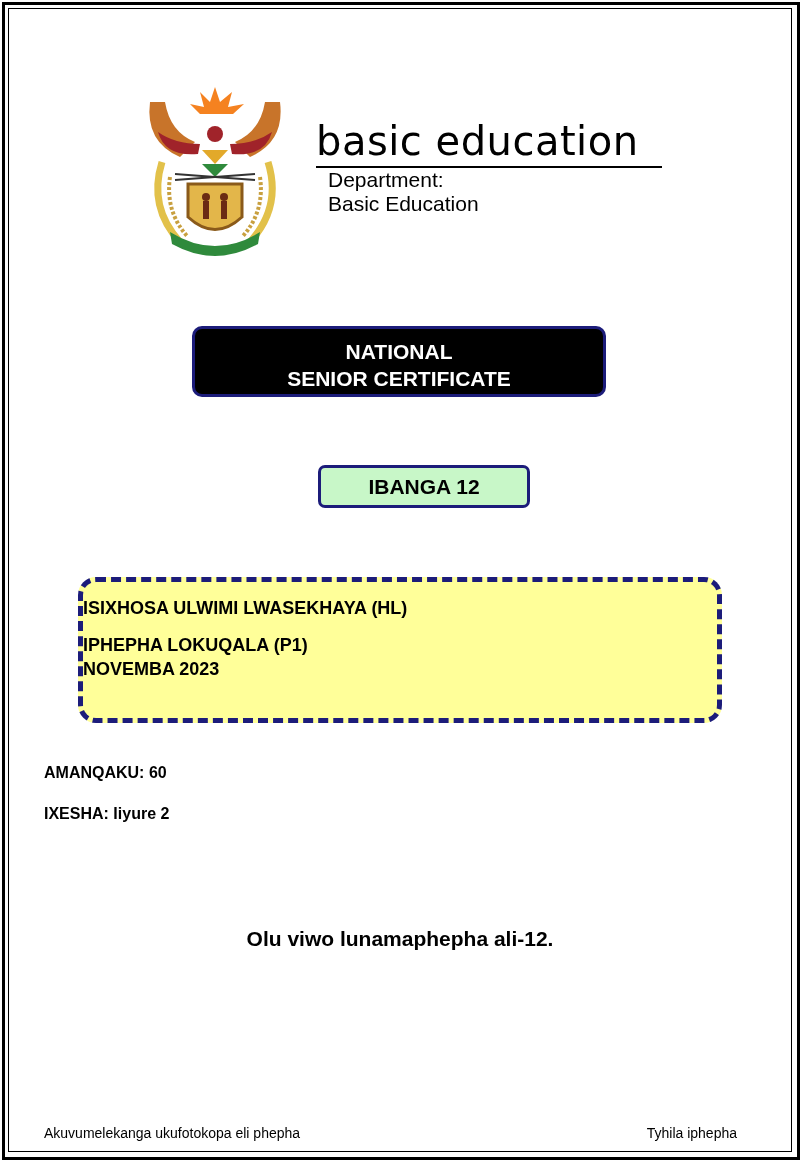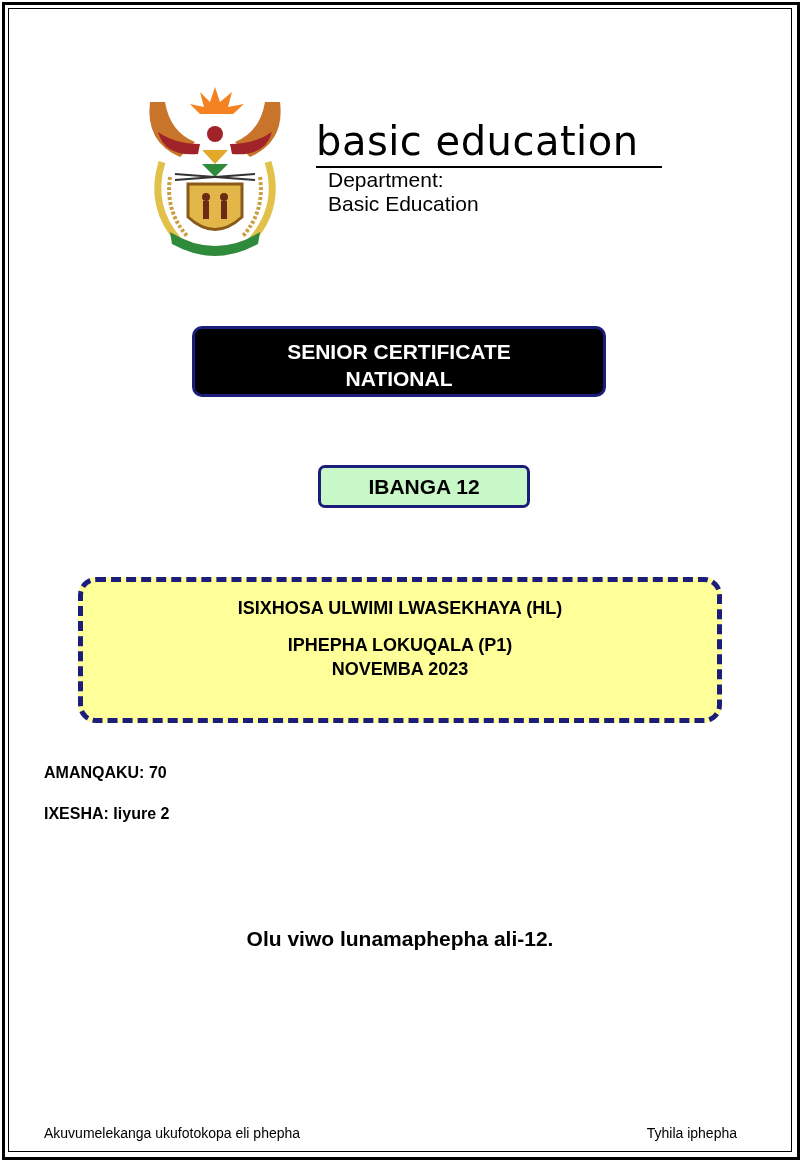--- a/index.html
+++ b/index.html
@@ -7,21 +7,21 @@
   .frame-outer { position:absolute; left:2px; top:2px; width:792px; height:1152px; border:3px solid #000; }
   .frame-inner { position:absolute; left:8px; top:8px; width:782px; height:1142px; border:1px solid #000; }
   .logo-wrap { position:absolute; left:140px; top:82px; width:150px; height:175px; }
   .brand { position:absolute; left:316px; top:118px; width:350px; }
   .brand-title { font-family:"DejaVu Sans", sans-serif; font-size:40px; line-height:46px; letter-spacing:0.5px; }
   .brand-rule { height:2px; background:#000; margin-top:2px; width:346px; }
   .brand-line { font-size:21px; line-height:24px;margin-left:12px; }
   .brand-line.bold { font-weight:bold; font-size:22px; }
   .nsc-box { position:absolute; left:192px; top:326px; width:414px; height:71px; background:#000; border:3px solid #1c1c7a; border-radius:10px; color:#fff; text-align:center; font-weight:bold; font-size:21px; line-height:27px; box-sizing:border-box; padding-top:9px; }
   .grade-box { position:absolute; left:318px; top:465px; width:212px; height:43px; background:#c8f7c8; border:3px solid #1c1c7a; border-radius:7px; text-align:center; font-weight:bold; font-size:21px; line-height:37px; box-sizing:border-box; }
-  .subject-box { position:absolute; left:78px; top:577px; width:644px; height:146px; background:#ffff99; border:5px dashed #1c1c7a; border-radius:18px; box-sizing:border-box; text-align:center; font-weight:bold; font-size:18px; }
+  .subject-box { position:absolute; left:78px; top:577px; width:644px; height:146px; background:#ffff99; border:5px dashed #1c1c7a; border-radius:18px; box-sizing:border-box; text-align:left; font-weight:bold; font-size:18px; }
   .subject-box div { line-height:24px; }
   .subject-line1 { margin-top:14px; }
   .subject-line2 { margin-top:13px; }
   .subject-line3 { }
   .meta { position:absolute; left:44px; font-weight:bold; font-size:16px; }
   .pages-note { position:absolute; left:0; width:800px; top:927px; text-align:center; padding-left:0; font-weight:bold; font-size:21px; }
   .footer-left { position:absolute; left:44px; top:1125px; font-size:14px; }
   .footer-right { position:absolute; right:63px; top:1125px; font-size:14px; }
 </style>
 </head>
@@ -64,33 +64,33 @@
 </div>
 
 <div class="brand">
   <div class="brand-title">basic education</div>
   <div class="brand-rule"></div>
   <div class="brand-line">Department:</div>
   <div class="brand-line">Basic Education</div>
 </div>
 
 <div class="nsc-box">
+  <div>NATIONAL</div>
   <div>SENIOR CERTIFICATE</div>
-  <div>NATIONAL</div>
 </div>
 
 <div class="grade-box">
   <span>IBANGA 12</span>
 </div>
 
 <div class="subject-box">
   <div class="subject-line1">ISIXHOSA ULWIMI LWASEKHAYA (HL)</div>
   <div class="subject-line2">IPHEPHA LOKUQALA (P1)</div>
   <div class="subject-line3">NOVEMBA 2023</div>
 </div>
 
-<div class="meta" style="top:764px;">AMANQAKU: 70</div>
+<div class="meta" style="top:764px;">AMANQAKU: 60</div>
 <div class="meta" style="top:805px;">IXESHA: Iiyure 2</div>
 
 <div class="pages-note">Olu viwo lunamaphepha ali-12.</div>
 
 <div class="footer-left">Akuvumelekanga ukufotokopa eli phepha</div>
 <div class="footer-right">Tyhila iphepha</div>
 
 </body></html>

